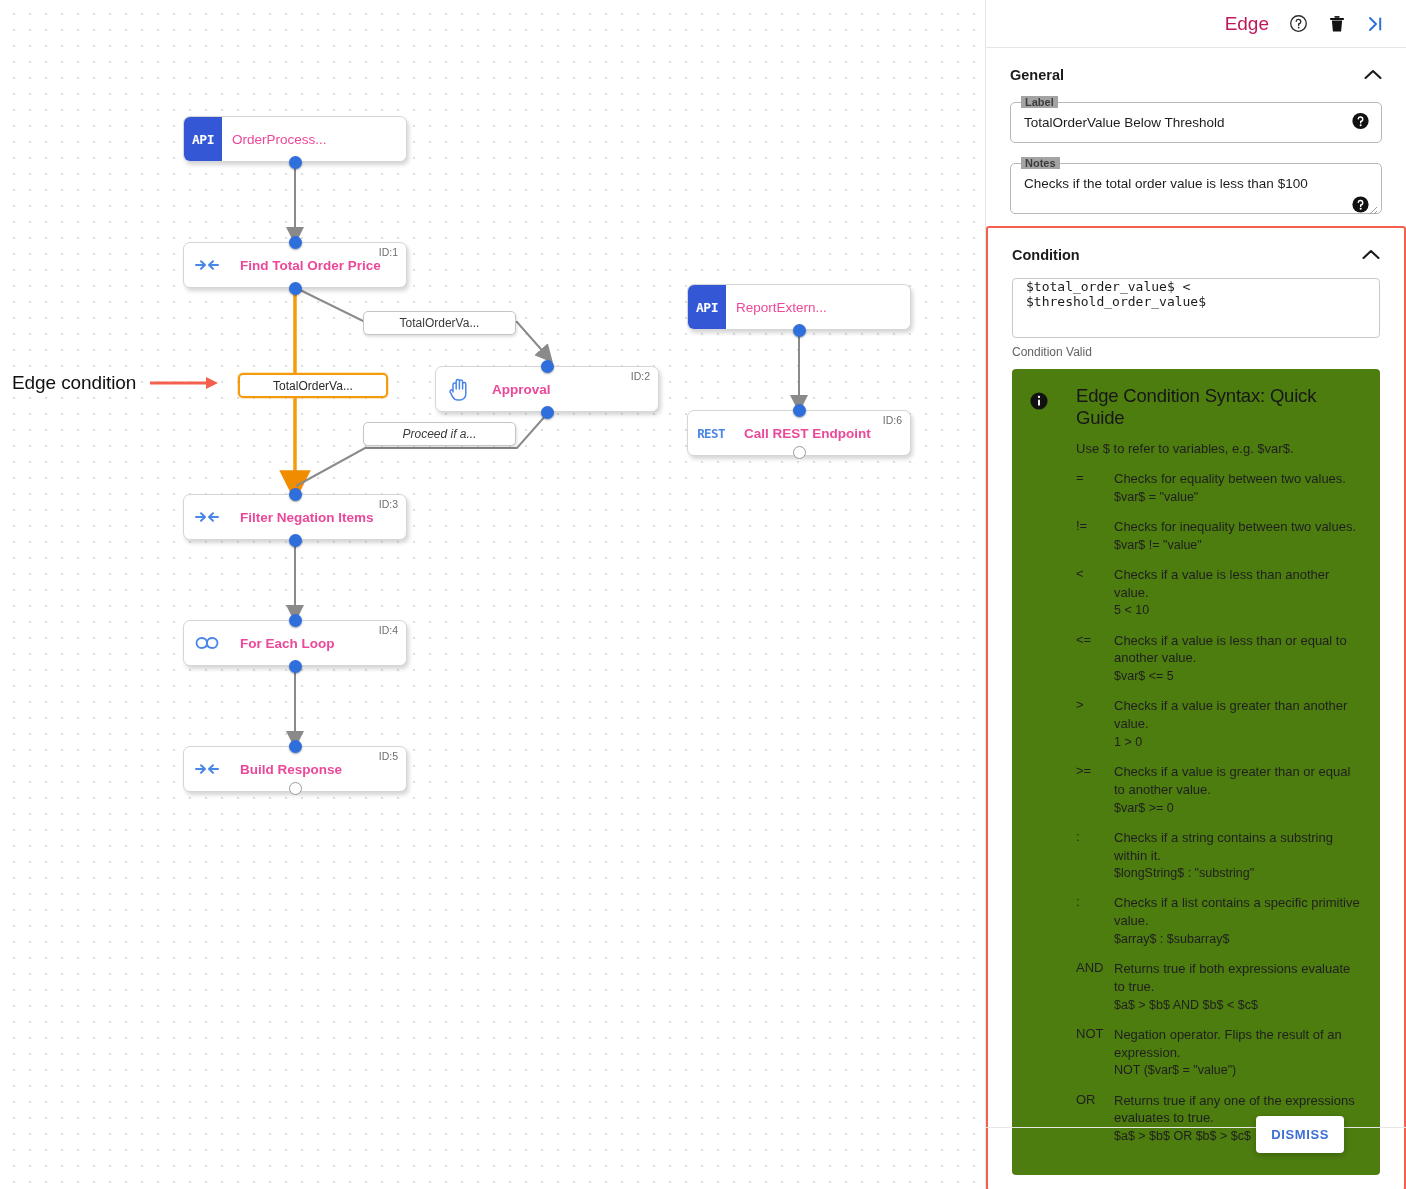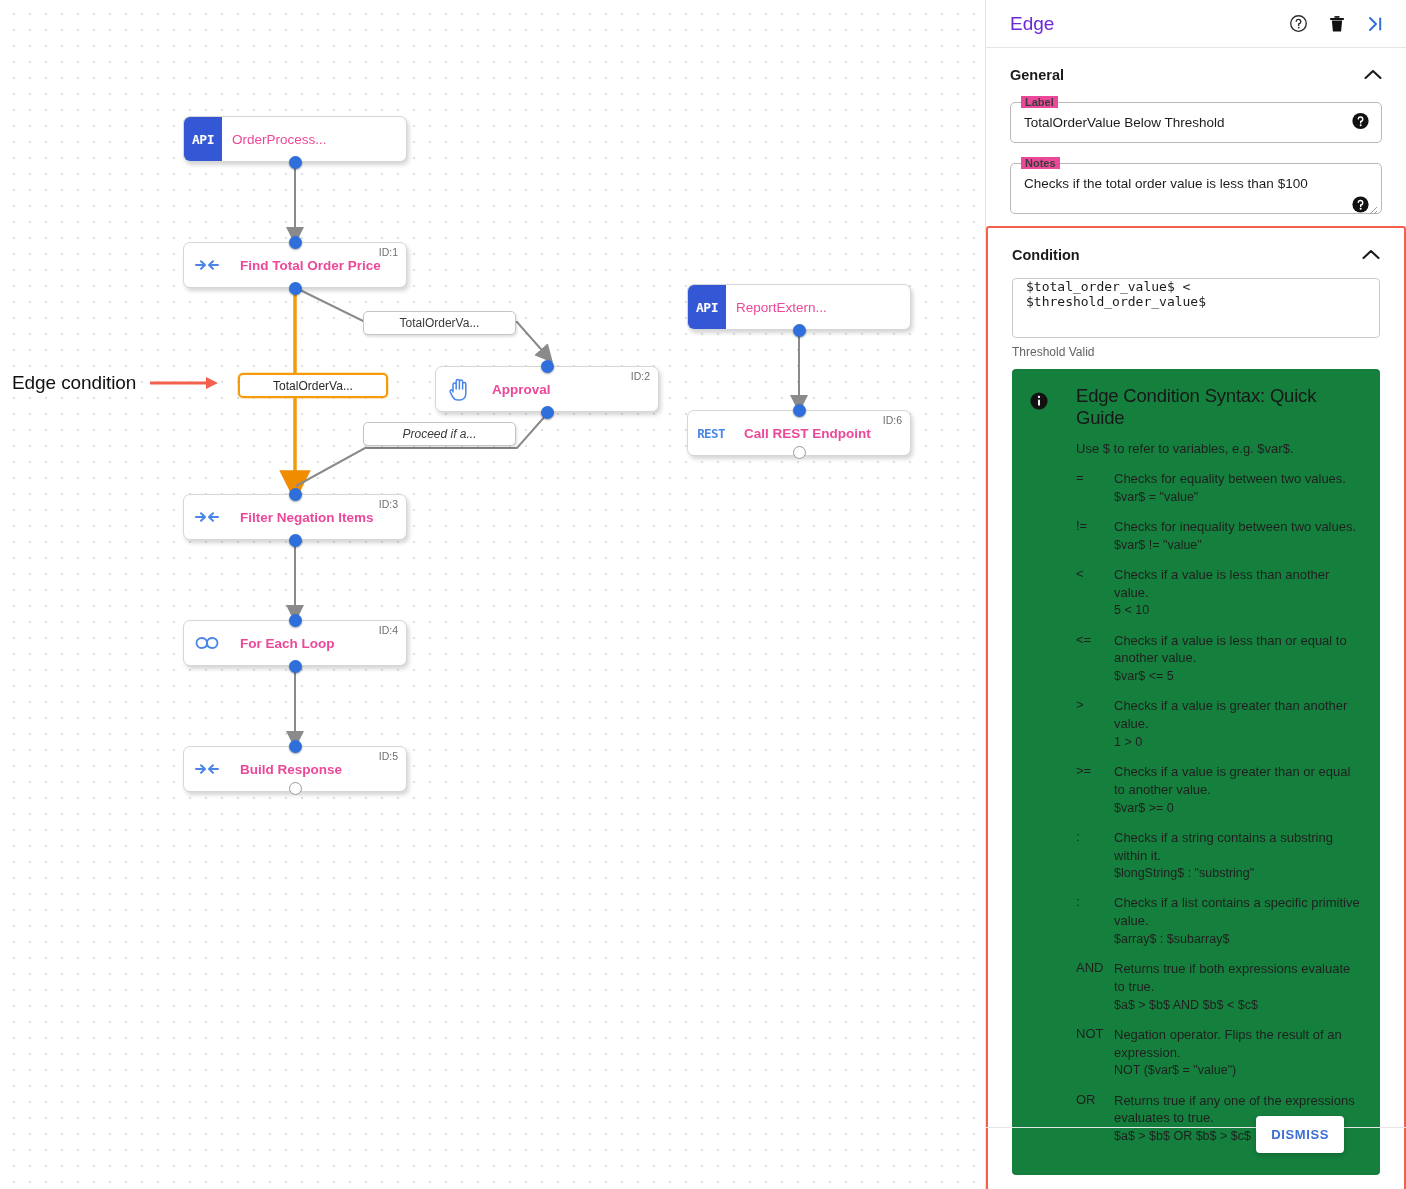--- a/index.html
+++ b/index.html
@@ -115,21 +115,21 @@
     position: relative;
   }
   #panel-header {
     height: 48px;
     display: flex; align-items: center;
     padding: 0 20px 0 24px;
     border-bottom: 1px solid #e6e6e6;
     flex: 0 0 48px;
   }
   #panel-header .ptitle {
-    font-size: 19px; color: #6d28d9; flex: 1;
+    font-size: 19px; color: #be185d; flex: 1; text-align: right;
   }
   .hdr-icon { margin-left: 20px; display: flex; align-items: center; cursor: pointer; }
 
   .section { padding: 0 17px; }
   .section-head {
     display: flex; align-items: center;
     padding: 18px 7px 10px 7px;
   }
   .section-head .stitle {
     font-size: 14.5px; font-weight: bold; color: #1b1b1b; flex: 1;
@@ -139,21 +139,21 @@
   .field {
     position: relative;
     margin: 8px 7px 0 7px;
     border: 1px solid #b8b8b8;
     border-radius: 5px;
     background: #fff;
   }
   .field .legend {
     position: absolute;
     top: -7px; left: 10px;
-    background: #ec4899;
+    background: #a3a3a3;
     padding: 0 4px;
     font-size: 11px;
     color: #3c3c3c;
     font-weight: bold;
   }
   .field .fval {
     padding: 12px 44px 12px 13px;
     font-size: 13.5px;
     color: #1d1d1d;
     border: none; outline: none; width: 100%;
@@ -190,21 +190,21 @@
     outline: none;
   }
   #cond-valid {
     margin: 7px 7px 0 7px;
     font-size: 12px;
     color: #636363;
   }
 
   #guide {
     margin: 10px 7px 0 7px;
-    background: #15803d;
+    background: #4d7c0f;
     border-radius: 4px;
     padding: 16px 18px 18px 18px;
     display: flex;
   }
   #guide .info-col { width: 46px; flex: 0 0 46px; padding-top: 7px; }
   #guide .guide-body { flex: 1; }
   #guide h3 {
     margin: 0 0 12px 0;
     font-size: 18.5px;
     font-weight: normal;
@@ -456,21 +456,21 @@
       <div class="section-head">
         <div class="stitle">Condition</div>
         <span class="chev">
           <svg width="18" height="11" viewBox="0 0 18 11">
             <path d="M1.5,9 L9,2 L16.5,9" fill="none" stroke="#1b1b1b" stroke-width="2.1" stroke-linecap="round" stroke-linejoin="round"></path>
           </svg>
         </span>
       </div>
 
       <div id="cond-box">$total_order_value$ &lt; $threshold_order_value$</div>
-      <div id="cond-valid">Threshold Valid</div>
+      <div id="cond-valid">Condition Valid</div>
 
       <div id="guide">
         <div class="info-col">
           <svg width="18" height="18" viewBox="0 0 18 18">
             <circle cx="9" cy="9" r="8.6" fill="#111"></circle>
             <rect x="8.05" y="7.6" width="1.9" height="6.1" rx="0.9" fill="#fff"></rect>
             <circle cx="9" cy="4.9" r="1.15" fill="#fff"></circle>
           </svg>
         </div>
         <div class="guide-body">

